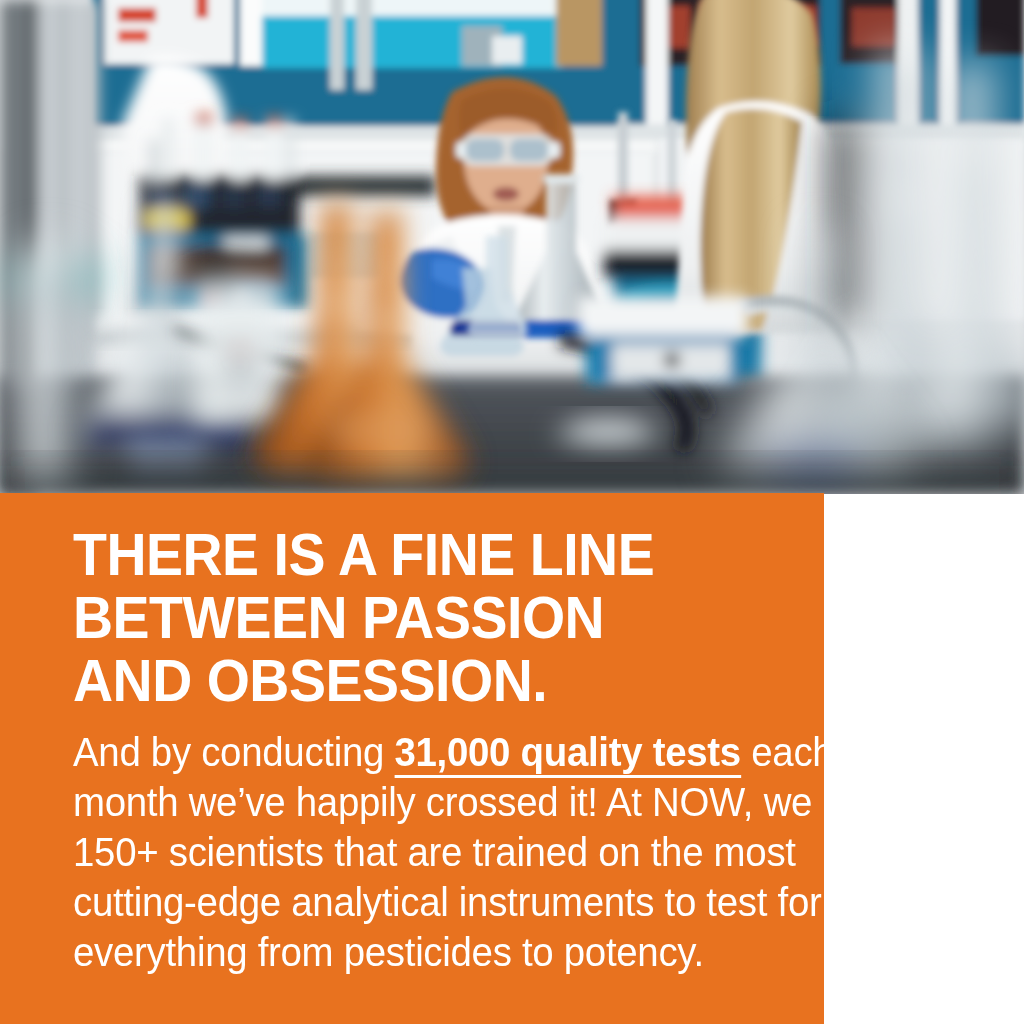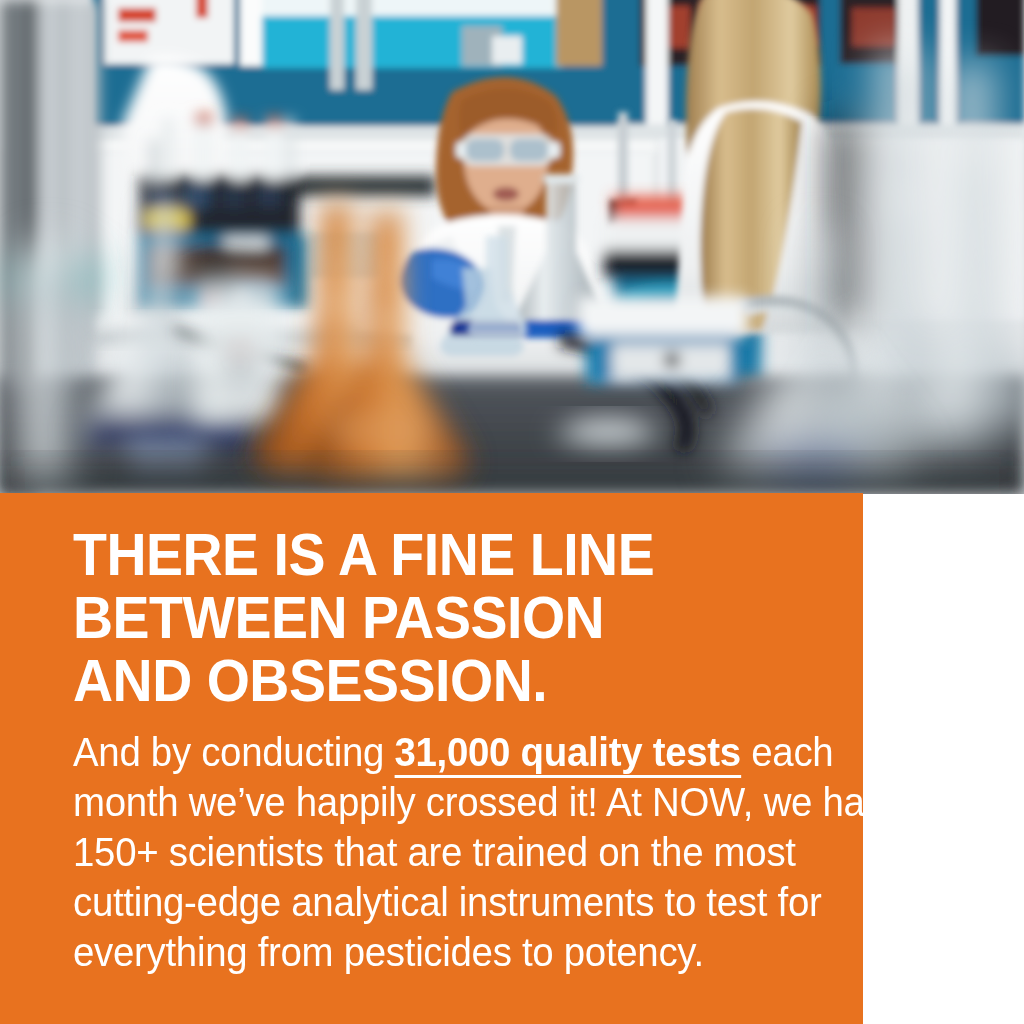--- a/index.html
+++ b/index.html
@@ -27,21 +27,20 @@
   #photo svg { display: block; }
 
   
   #panel {
     position: absolute;
     left: 0;
     top: 493px;
     width: 824px;
     height: 531px;
     background: #e8721f;
-    padding-left: 39px;
   }
 
   #headline {
     position: absolute;
     left: 73px;
     top: 31px;
     width: 880px;
     color: #ffffff;
     font-family: "Liberation Sans", sans-serif;
     font-weight: bold;

